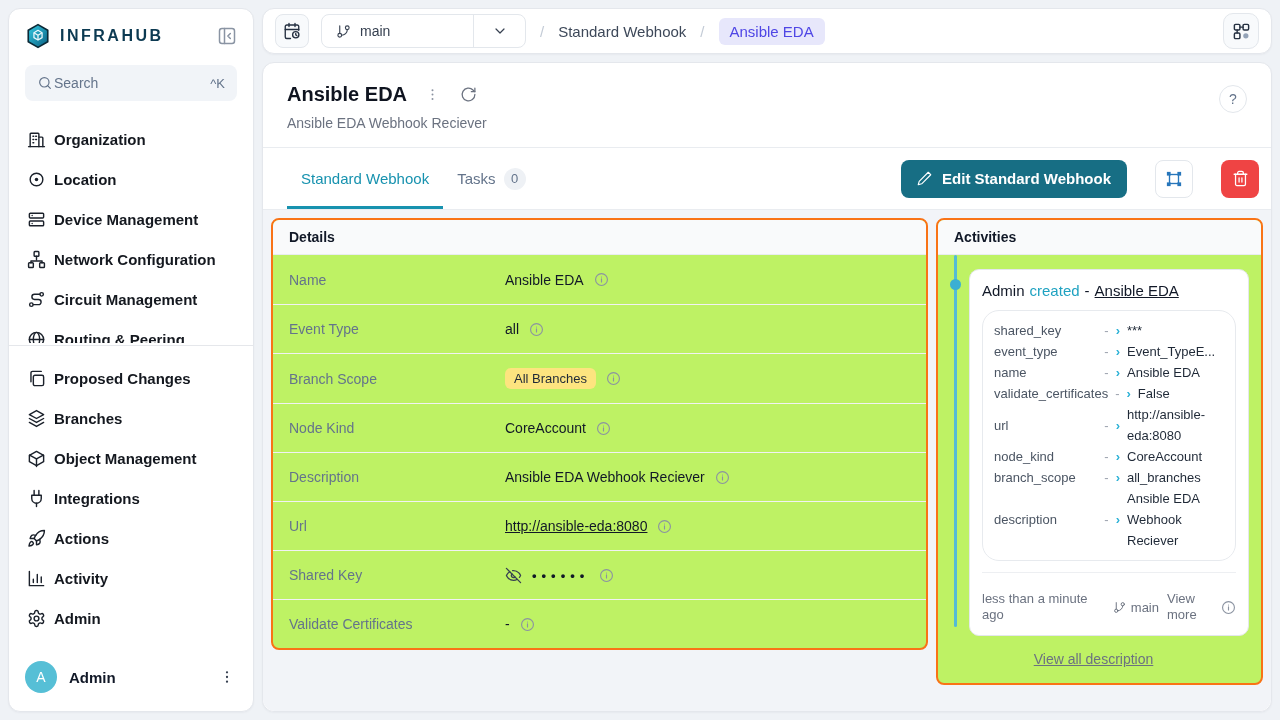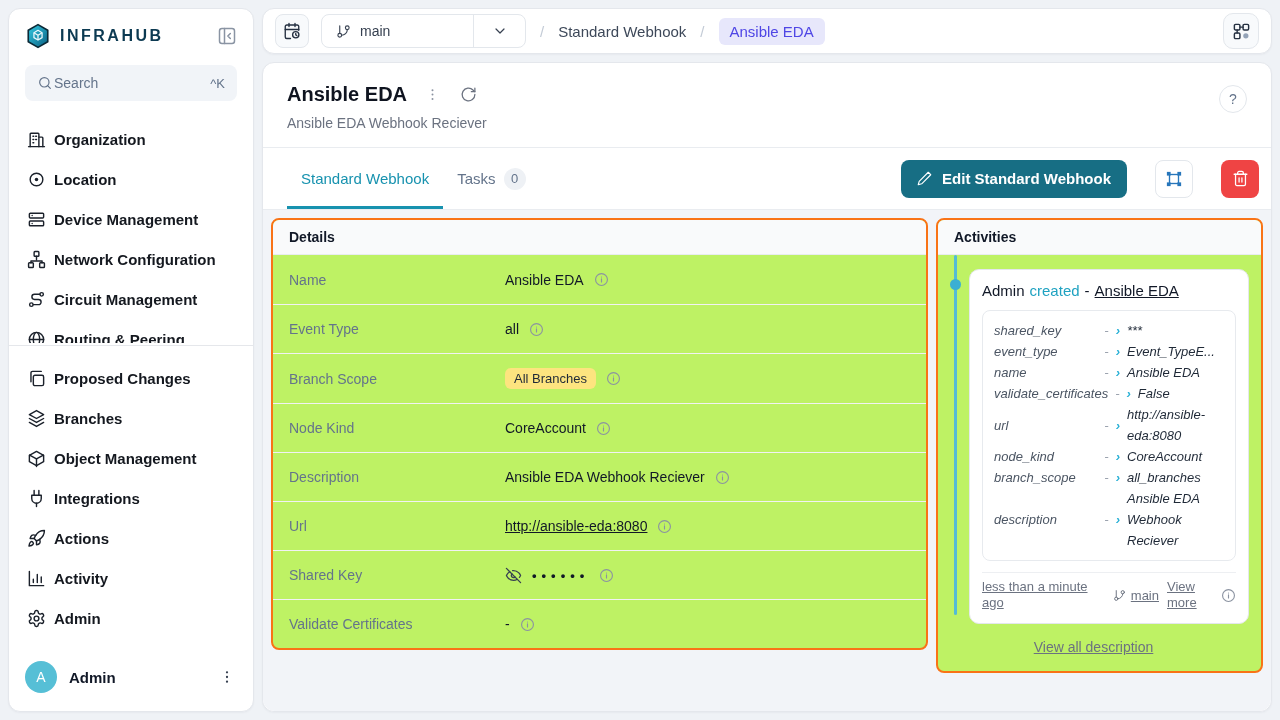--- a/index.html
+++ b/index.html
@@ -102,28 +102,28 @@
 
   
   .activities { width:327px; flex:none; }
   .act-body { position:relative; padding:14px 12px 14px 0; }
   .act-line { position:absolute; left:16px; top:0; bottom:56px; width:3px; background:#53BBD6; border-radius:2px; }
   .act-dot { position:absolute; left:12px; top:24px; width:11px; height:11px; border-radius:50%; background:#3BAFD2; }
   .entry-card { margin-left:31px; border:1px solid #E4E7EC; border-radius:10px; padding:12px; background:#fff; }
   .entry-title { display:flex; flex-wrap:wrap; gap:5px; font-size:15px; color:#111827; }
   .entry-action { color:#1FA2C1; }
   .entry-target { text-decoration:underline; cursor:pointer; }
-  .props-box { margin-top:11px; border:1px solid #E7EAEE; border-radius:8px; padding:9px 11px;font-style:italic; }
+  .props-box { margin-top:11px; border:1px solid #E7EAEE; border-radius:17px; padding:9px 11px; }
   .prop-row { display:flex; align-items:center; gap:7px; font-size:13px; line-height:21px; }
   .prop-key { flex:1; color:#4B5563; }
   .prop-dash { color:#9CA3AF; }
   .prop-caret { color:#2BB1D6; font-weight:700; }
   .prop-value { width:97px; flex:none; color:#1F2937; word-break:break-word; }
-  .entry-foot { margin-top:11px; padding-top:6px; border-top:1px solid #EDEFF2;
-                display:flex; align-items:center; gap:8px; color:#6B7280; font-size:13px;text-decoration:underline; }
+  .entry-foot { margin-top:11px; padding-top:18px; border-top:1px solid #EDEFF2;
+                display:flex; align-items:center; gap:8px; color:#6B7280; font-size:13px; }
   .foot-time { flex:1; line-height:16px; }
   .foot-branch { display:flex; align-items:center; gap:5px; }
   .foot-more { width:46px; line-height:16px; cursor:pointer; }
   .view-all { display:block; margin:15px auto 2px; text-align:center; color:#6B7280;
               font-size:14px; text-decoration:underline; background:none; border:none;
               cursor:pointer; font-family:inherit; }
 </style>
 </head>
 <body>
 

